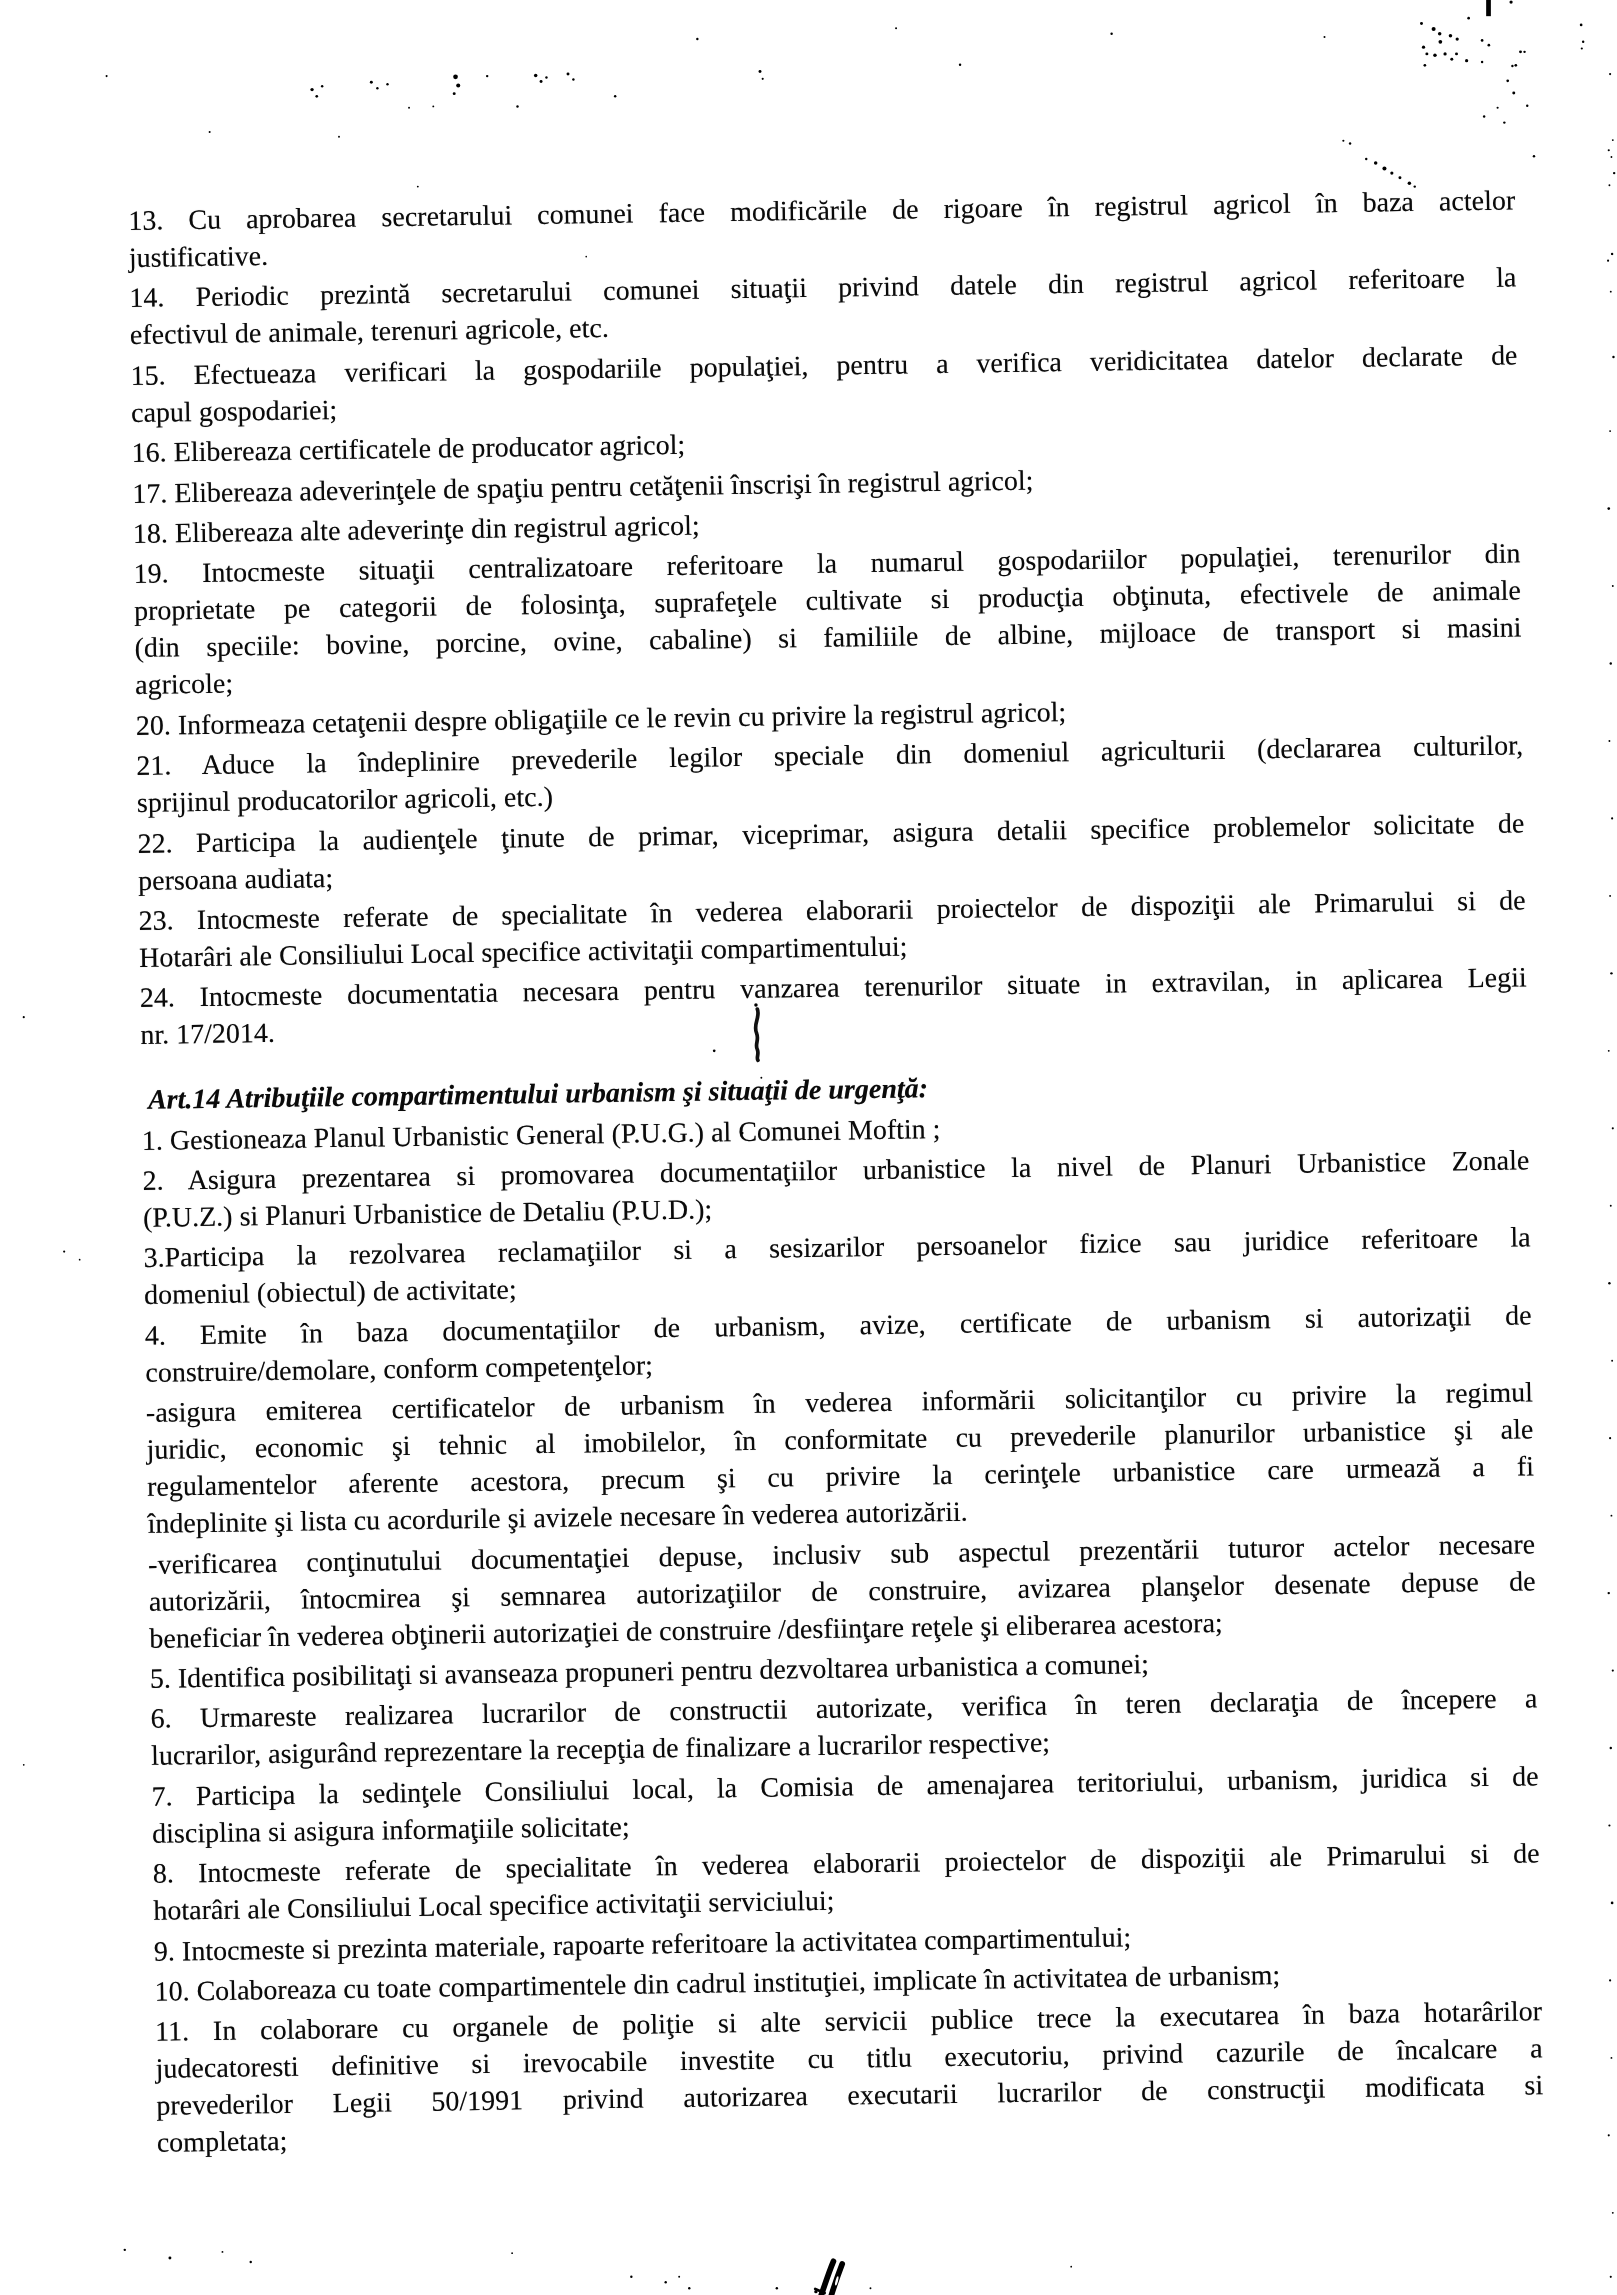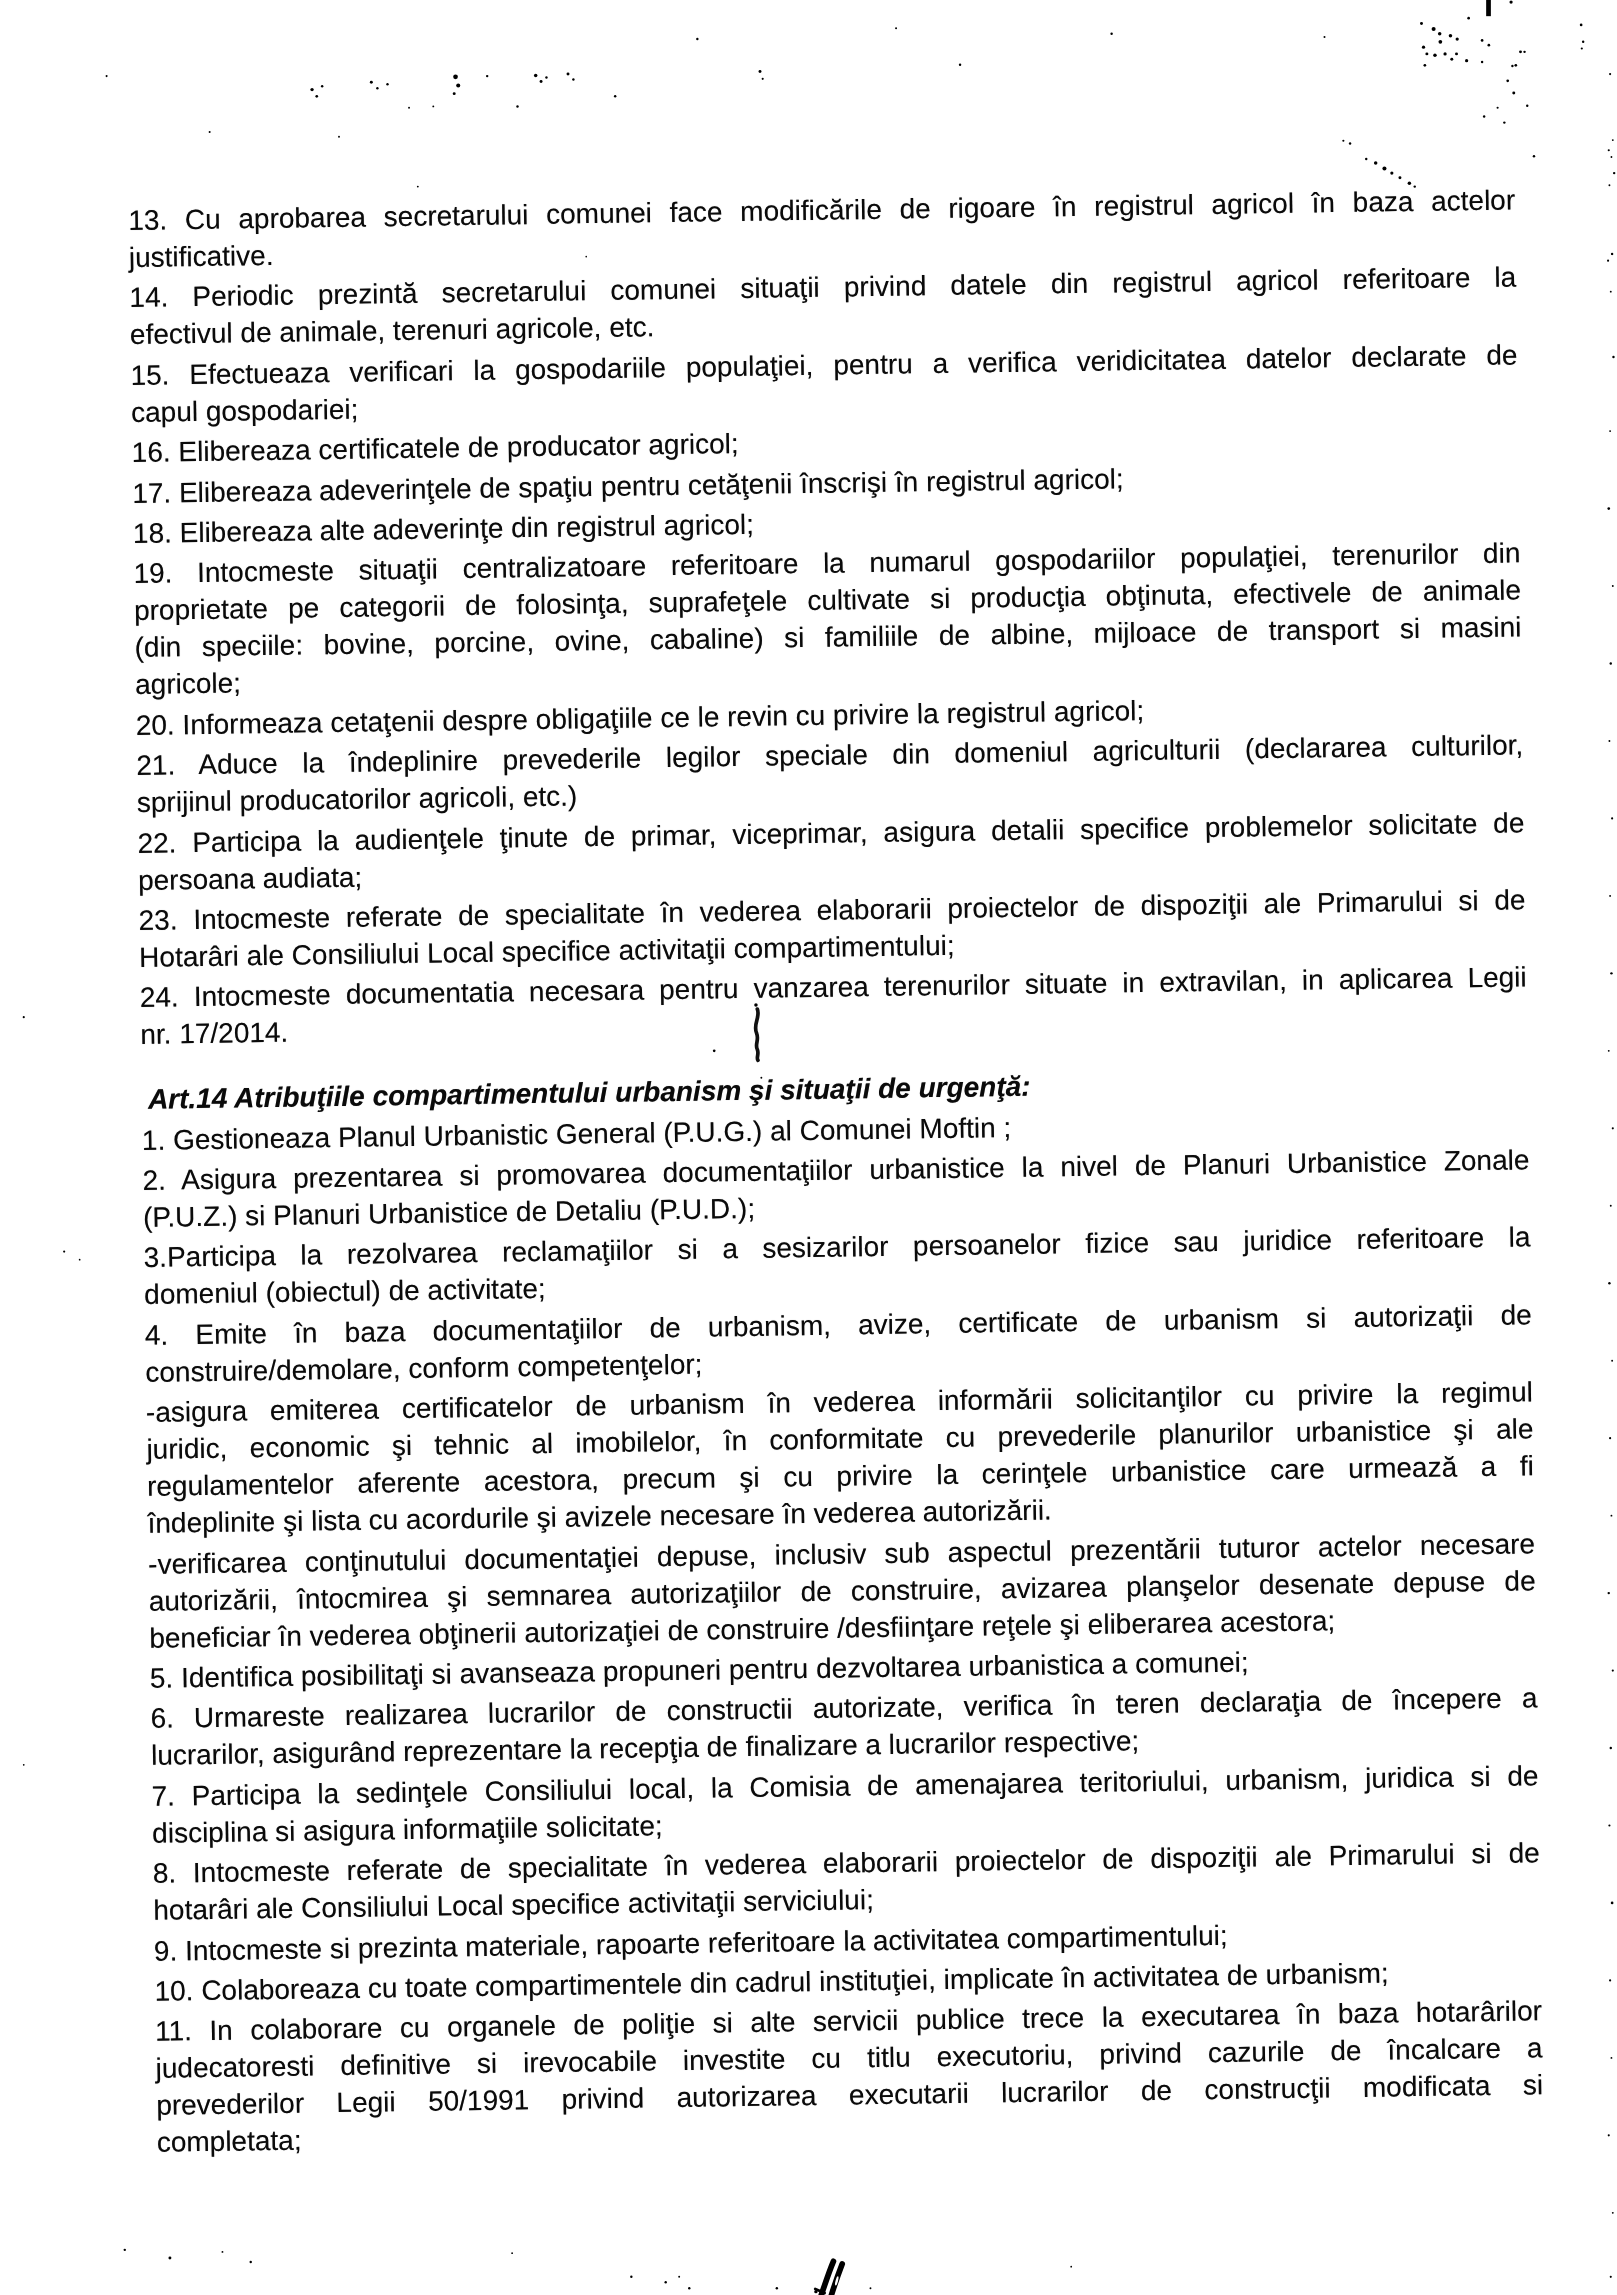--- a/index.html
+++ b/index.html
@@ -1,21 +1,21 @@
 <!DOCTYPE html>
 <html style="font-size:10.8px"><head>
 <meta charset="utf-8">
 <style>
   html,body{margin:0;padding:0;background:#e8e8e8;}
   .page{
     position:relative;
     width:1617px;height:2295px;
     background:#ffffff;
     overflow:hidden;
-    font-family:Liberation Sans, sans-serif;
+    font-family:Liberation Serif, serif;
     color:#0a0a0a;
   }
   .text-block{
     position:absolute;
     left:128px;top:202px;
     width:1387px;
     transform:rotate(-0.85deg);
     transform-origin:0 0;
     font-size:28px;
     line-height:37px;

